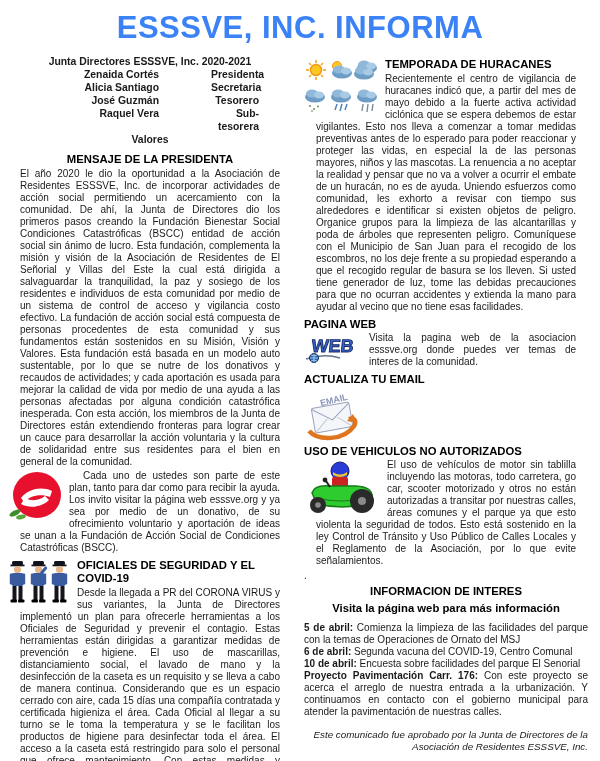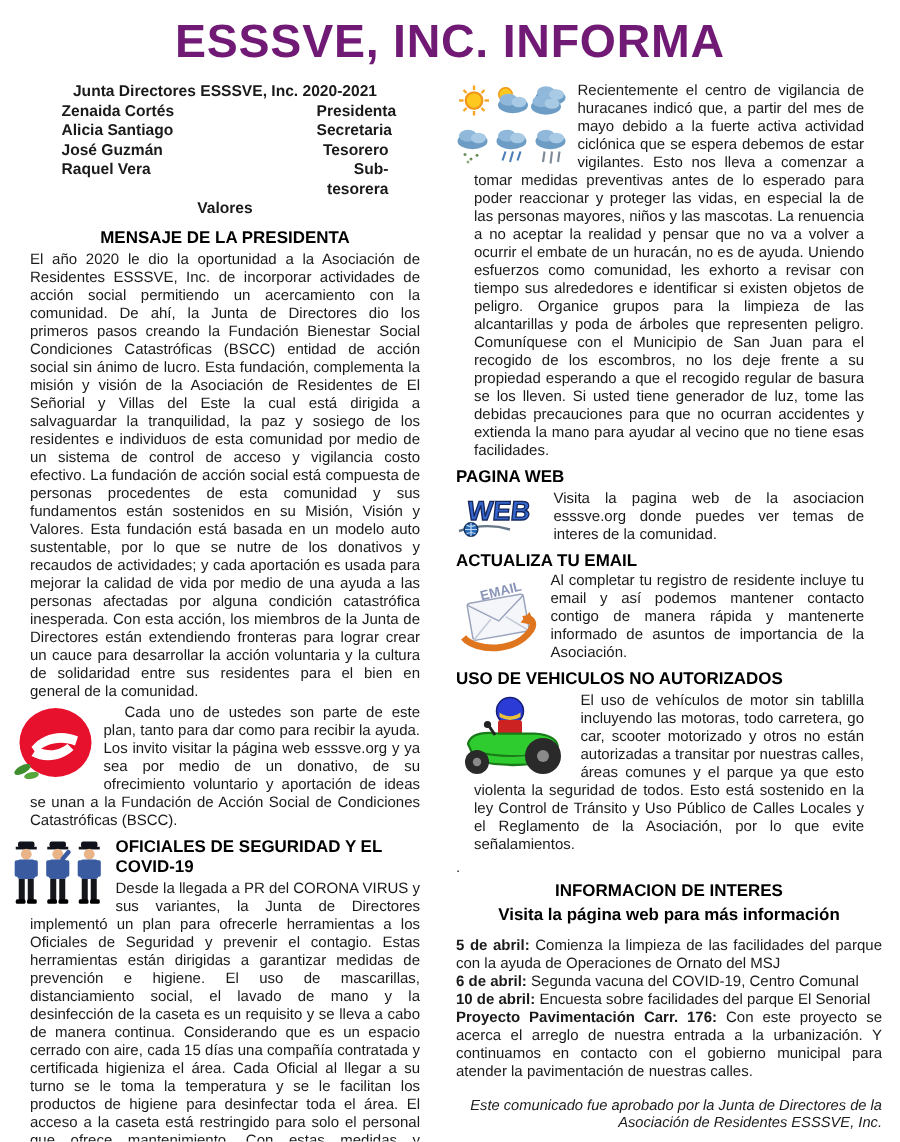--- a/index.html
+++ b/index.html
@@ -3,30 +3,30 @@
 <meta charset="utf-8">
 <style>
   html,body{margin:0;padding:0;}
   body{
     width:600px;height:761px;overflow:hidden;background:#ffffff;
     font-family:"Liberation Sans",sans-serif;color:#1a1a1a;
   }
   .page{padding:8px 8px 2px;}
   h1{
     font-size:31px;margin:2px 0 9px;text-align:center;font-weight:bold;
-    color:#701a75;letter-spacing:.5px;
+    color:#3b82f6;letter-spacing:.5px;
   }
   .cols{display:flex;gap:12px;}
   .col{width:284px;font-size:10px;line-height:1.2;}
   h2{font-size:11.3px;margin:3px 0 1px;color:#000;font-weight:bold;}
   .center{text-align:center;}
   p{margin:0 12px 2px;text-align:justify;}
   .board{font-weight:bold;font-size:10.4px;text-align:center;margin:0 0 7px;line-height:1.25;}
   .board-grid{display:grid;grid-template-columns:118px 100px;width:218px;margin:0 auto;}
-  .bname{text-align:left;}
+  .bname{text-align:right;}
   .brole{text-align:right;padding-left:8px;margin-left:44px;}
   .float-icon{float:left;margin:1px 7px 1px 0;line-height:0;}
   .section::after{content:"";display:block;clear:both;}
   .indent{text-indent:14px;}
   .dot{font-size:10px;margin:1px 0 3px;}
   .agenda{margin-top:7px;}
   .agenda p{margin:0;}
   .approval{font-style:italic;margin-top:11px;font-size:9.8px;}
   .approval .atext{display:block;text-align:right;}
   .approval .date{font-weight:bold;text-align:center;margin-top:16px;}
@@ -151,20 +151,21 @@
             <g>
               <use href="#cloud" x="63" y="37"></use>
               <g stroke="#7d8a96" stroke-width="1.4">
                 <line x1="59" y1="45" x2="58" y2="52"></line>
                   <line x1="64" y1="45" x2="63" y2="53"></line>
                   <line x1="69" y1="45" x2="68" y2="52"></line>
               </g>
             </g>
           </svg>
         </span>
+        <h2>TEMPORADA DE HURACANES</h2>
         <p>Recientemente el centro de vigilancia de huracanes indicó que, a partir del mes de mayo debido a la fuerte activa actividad ciclónica que se espera debemos de estar vigilantes. Esto nos lleva a comenzar a tomar medidas preventivas antes de lo esperado para poder reaccionar y proteger las vidas, en especial la de las personas mayores, niños y las mascotas. La renuencia a no aceptar la realidad y pensar que no va a volver a ocurrir el embate de un huracán, no es de ayuda. Uniendo esfuerzos como comunidad, les exhorto a revisar con tiempo sus alrededores e identificar si existen objetos de peligro. Organice grupos para la limpieza de las alcantarillas y poda de árboles que representen peligro. Comuníquese con el Municipio de San Juan para el recogido de los escombros, no los deje frente a su propiedad esperando a que el recogido regular de basura se los lleven. Si usted tiene generador de luz, tome las debidas precauciones para que no ocurran accidentes y extienda la mano para ayudar al vecino que no tiene esas facilidades.</p>
       </div>
 
       <h2>PAGINA WEB</h2>
       <div class="section">
         <span class="float-icon">
           <svg width="58" height="32" viewBox="0 0 58 32">
             <text x="9" y="19" font-size="18" font-weight="bold" fill="#3366CC" stroke="#16255C" stroke-width="0.9" transform="skewX(-6)">WEB</text>
             <path d="M2 26 Q20 20 36 25" stroke="#667788" stroke-width="1.6" fill="none"></path>
             <circle cx="10" cy="25" r="4.5" fill="#2B6CB8" stroke="#12305E"></circle>
@@ -181,21 +182,20 @@
             <g transform="rotate(-10 28 28)">
               <rect x="9" y="16" width="38" height="25" rx="2" fill="#F4F6FA" stroke="#9AA4BC"></rect>
               <path d="M9 17 L28 31 L47 17" stroke="#9AA4BC" fill="none"></path>
               <path d="M9 41 L23 29 M47 41 L33 29" stroke="#C3CAD9" fill="none"></path>
             </g>
             <text x="16" y="15" font-size="9" font-weight="bold" fill="#8A94B8" transform="rotate(-14 26 12)">EMAIL</text>
             <path d="M5 42 C14 52, 40 52, 50 37 C53 32 50 28 45 30" stroke="#E0751F" stroke-width="4.5" fill="none"></path>
             <path d="M49 25 L43 32 L53 34 Z" fill="#E0751F"></path>
           </svg>
         </span>
-        <p>Al completar tu registro de residente incluye tu email y así podemos mantener contacto contigo de manera rápida y mantenerte informado de asuntos de importancia de la Asociación.</p>
       </div>
 
       <h2>USO DE VEHICULOS NO AUTORIZADOS</h2>
       <div class="section">
         <span class="float-icon">
           <svg width="76" height="55" viewBox="0 0 76 55">
             <circle cx="36" cy="11" r="9" fill="#2B3BD6" stroke="#141E7A"></circle>
             <path d="M29 12 Q36 17 43 12 L43 15 Q36 19 29 15 Z" fill="#E8C23A"></path>
             <rect x="28" y="17" width="16" height="11" rx="2" fill="#CC2222"></rect>
             <path d="M8 33 Q10 24 28 26 L52 26 Q68 27 68 36 L64 44 Q38 50 13 44 Z" fill="#2FCC2F" stroke="#1A7A1A" stroke-width="1.5"></path>
@@ -209,21 +209,21 @@
           </svg>
         </span>
         <p>El uso de vehículos de motor sin tablilla incluyendo las motoras, todo carretera, go car, scooter motorizado y otros no están autorizadas a transitar por nuestras calles, áreas comunes y el parque ya que esto violenta la seguridad de todos. Esto está sostenido en la ley Control de Tránsito y Uso Público de Calles Locales y el Reglamento de la Asociación, por lo que evite señalamientos.</p>
       </div>
       <div class="dot">.</div>
 
       <h2 class="center">INFORMACION DE INTERES</h2>
       <h2 class="center">Visita la página web para más información</h2>
 
       <div class="agenda">
-        <p><b>5 de abril:</b><span> Comienza la limpieza de las facilidades del parque con la ayuda de Operaciones de Ornato del MSJ</span></p>
+        <p><b>5 de abril:</b><span> Comienza la limpieza de las facilidades del parque con la temas de Operaciones de Ornato del MSJ</span></p>
         <p><b>6 de abril:</b><span> Segunda vacuna del COVID-19, Centro Comunal</span></p>
         <p><b>10 de abril:</b><span> Encuesta sobre facilidades del parque El Senorial</span></p>
         <p><b>Proyecto Pavimentación Carr. 176:</b><span> Con este proyecto se acerca el arreglo de nuestra entrada a la urbanización. Y continuamos en contacto con el gobierno municipal para atender la pavimentación de nuestras calles.</span></p>
       </div>
 
       <div class="approval">
         <span class="atext">Este comunicado fue aprobado por la Junta de Directores de la Asociación de Residentes ESSSVE, Inc.</span>
         <div class="date">Marzo, 2021</div>
       </div>
 

